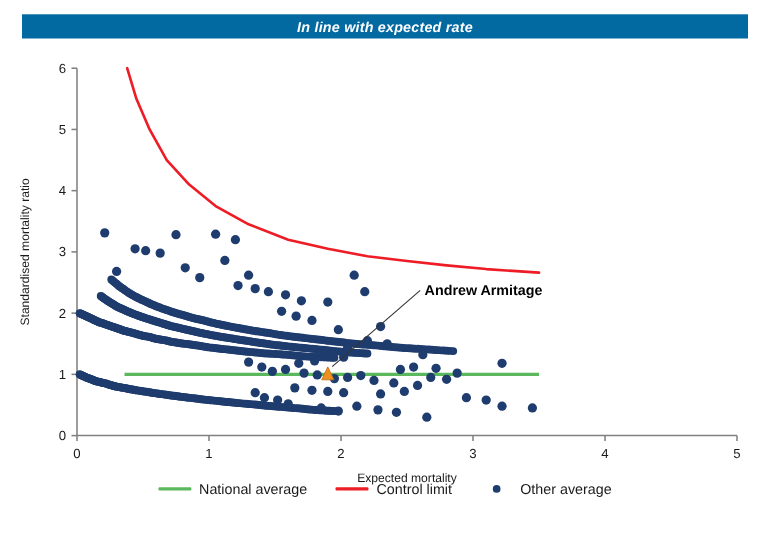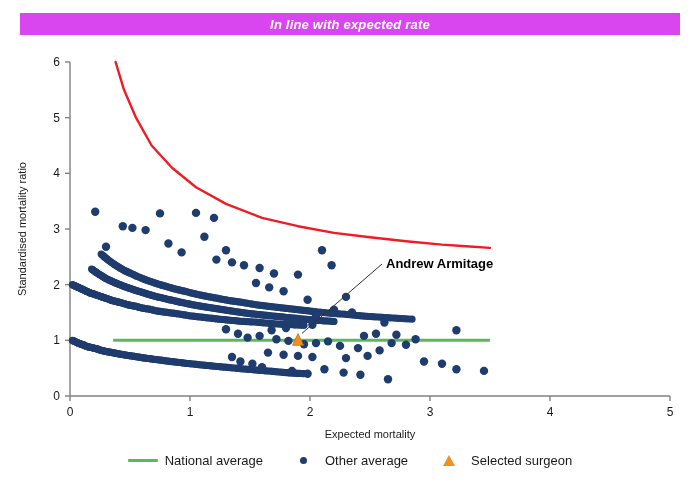--- a/index.html
+++ b/index.html
@@ -22,21 +22,21 @@
     background: #ffffff;
   }
 
   
   .title-banner {
     position: absolute;
     left: 20px;
     top: 13px;
     width: 660px;
     height: 22px;
-    background: #d946ef;
+    background: #0369a1;
     display: flex;
     align-items: center;
     justify-content: center;
   }
   .title-banner .title-text {
     color: #ffffff;
     font-size: 13px;
     font-weight: bold;
     font-style: italic;
     font-family: "Liberation Sans", sans-serif;
@@ -75,21 +75,21 @@
     font-family: "Liberation Sans", sans-serif;
     font-size: 13px;
     font-weight: bold;
     fill: #000000;
   }
 
   
   .legend {
     position: absolute;
     left: 0;
-    top: 445px;
+    top: 429px;
     width: 700px;
     height: 30px;
     display: flex;
     align-items: center;
     justify-content: center;
     gap: 26px;
   }
   .legend-item {
     display: flex;
     align-items: center;
@@ -939,22 +939,22 @@
         </g>
     </svg>
   </div>
 
   <div class="legend" id="legend">
       <div class="legend-item">
         <span class="swatch-line" style="background: rgb(92, 184, 92);"></span>
         <span class="legend-label">National average</span>
       </div>
       <div class="legend-item">
+        <span class="swatch-line" style="background: rgb(238, 28, 37);"></span>
+        <span class="legend-label">Control limit</span>
+      </div>
+      <div class="legend-item">
         <span class="swatch-dot" style="background: rgb(31, 60, 110);"></span>
         <span class="legend-label">Other average</span>
       </div>
-      <div class="legend-item">
-        <span class="swatch-tri" style="border-bottom: 11px solid rgb(240, 144, 30);"></span>
-        <span class="legend-label">Selected surgeon</span>
-      </div>
     </div>
 
 </div>
 
 </body></html>

